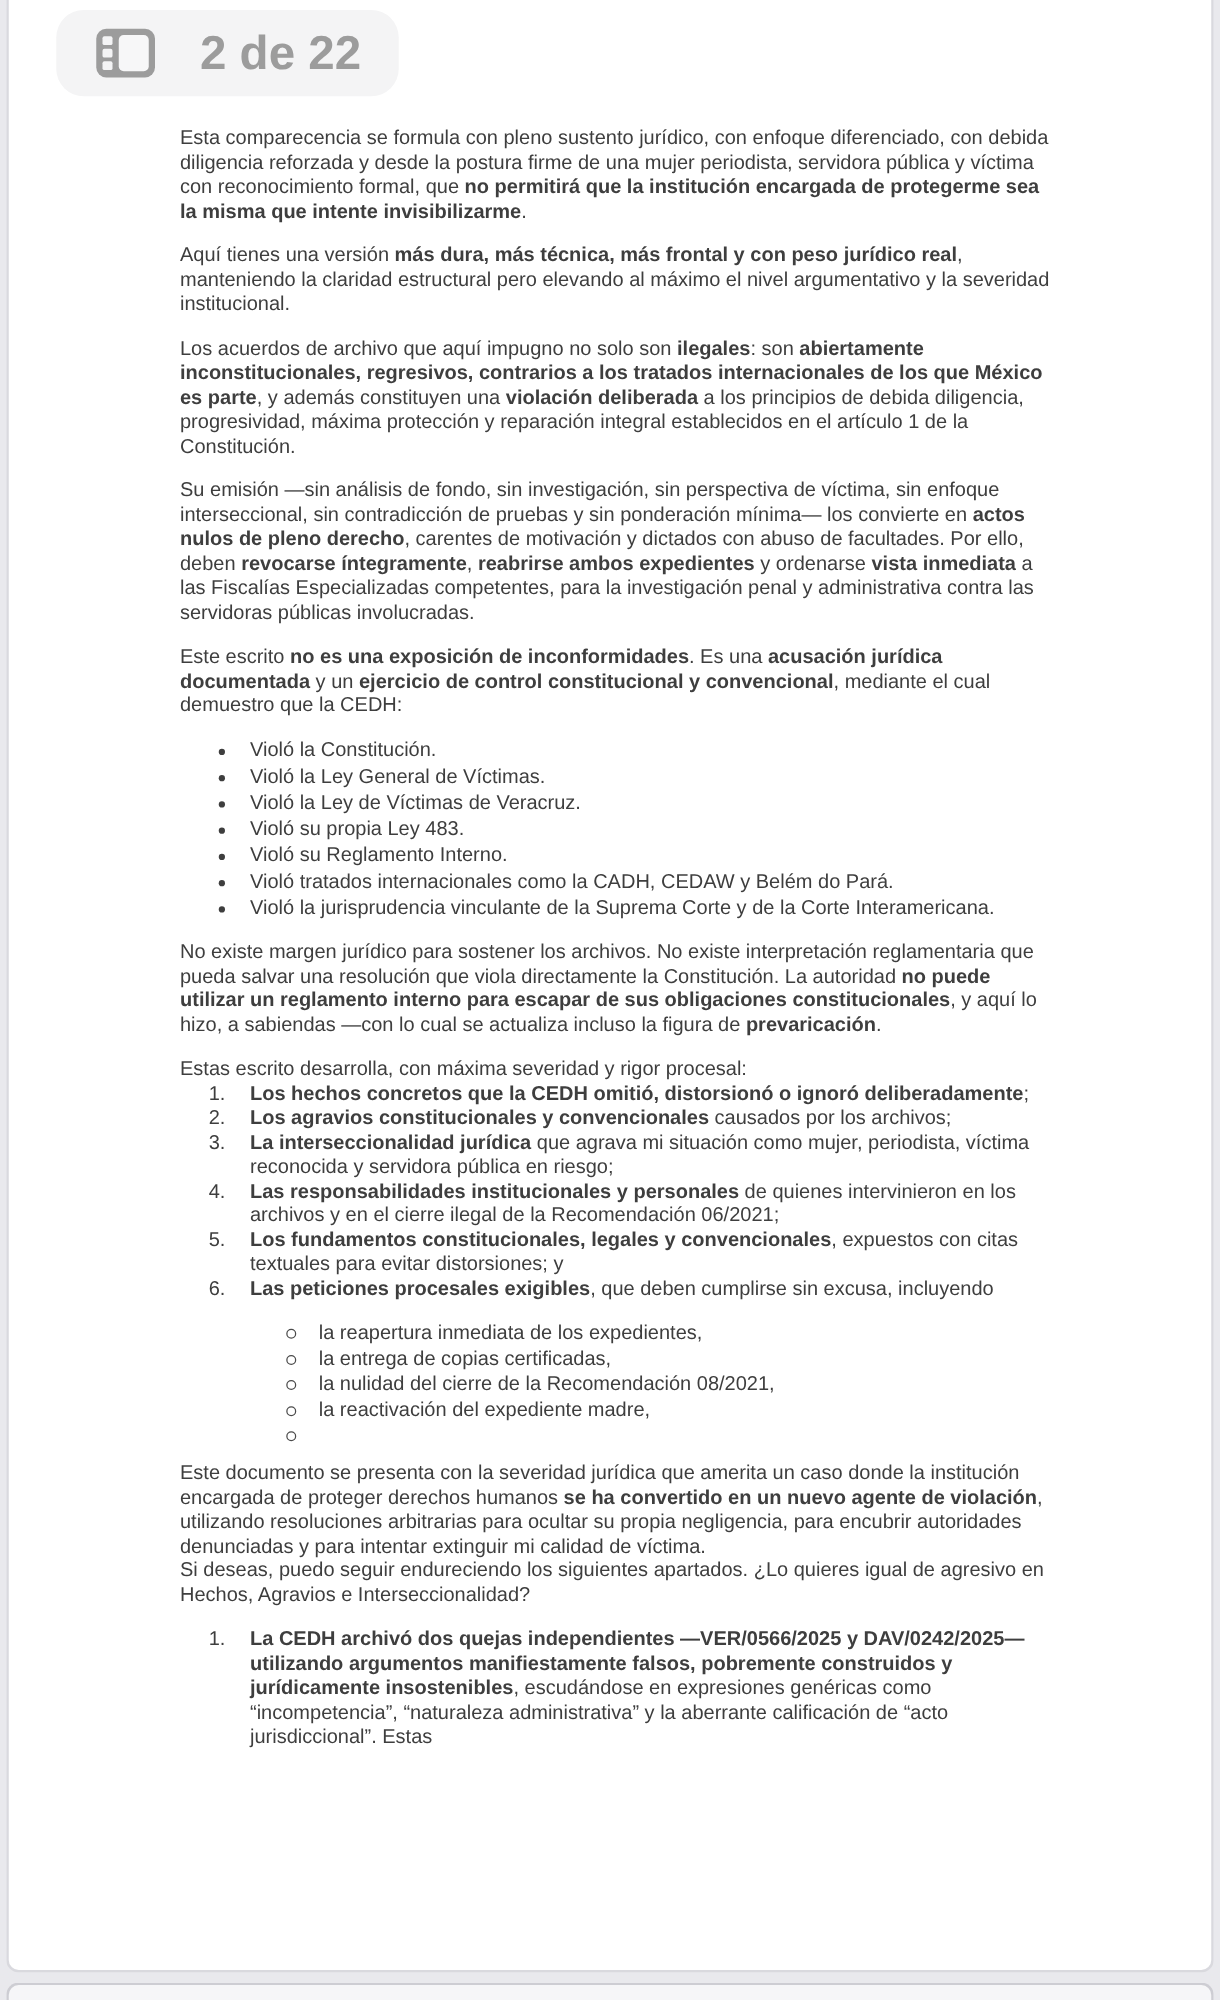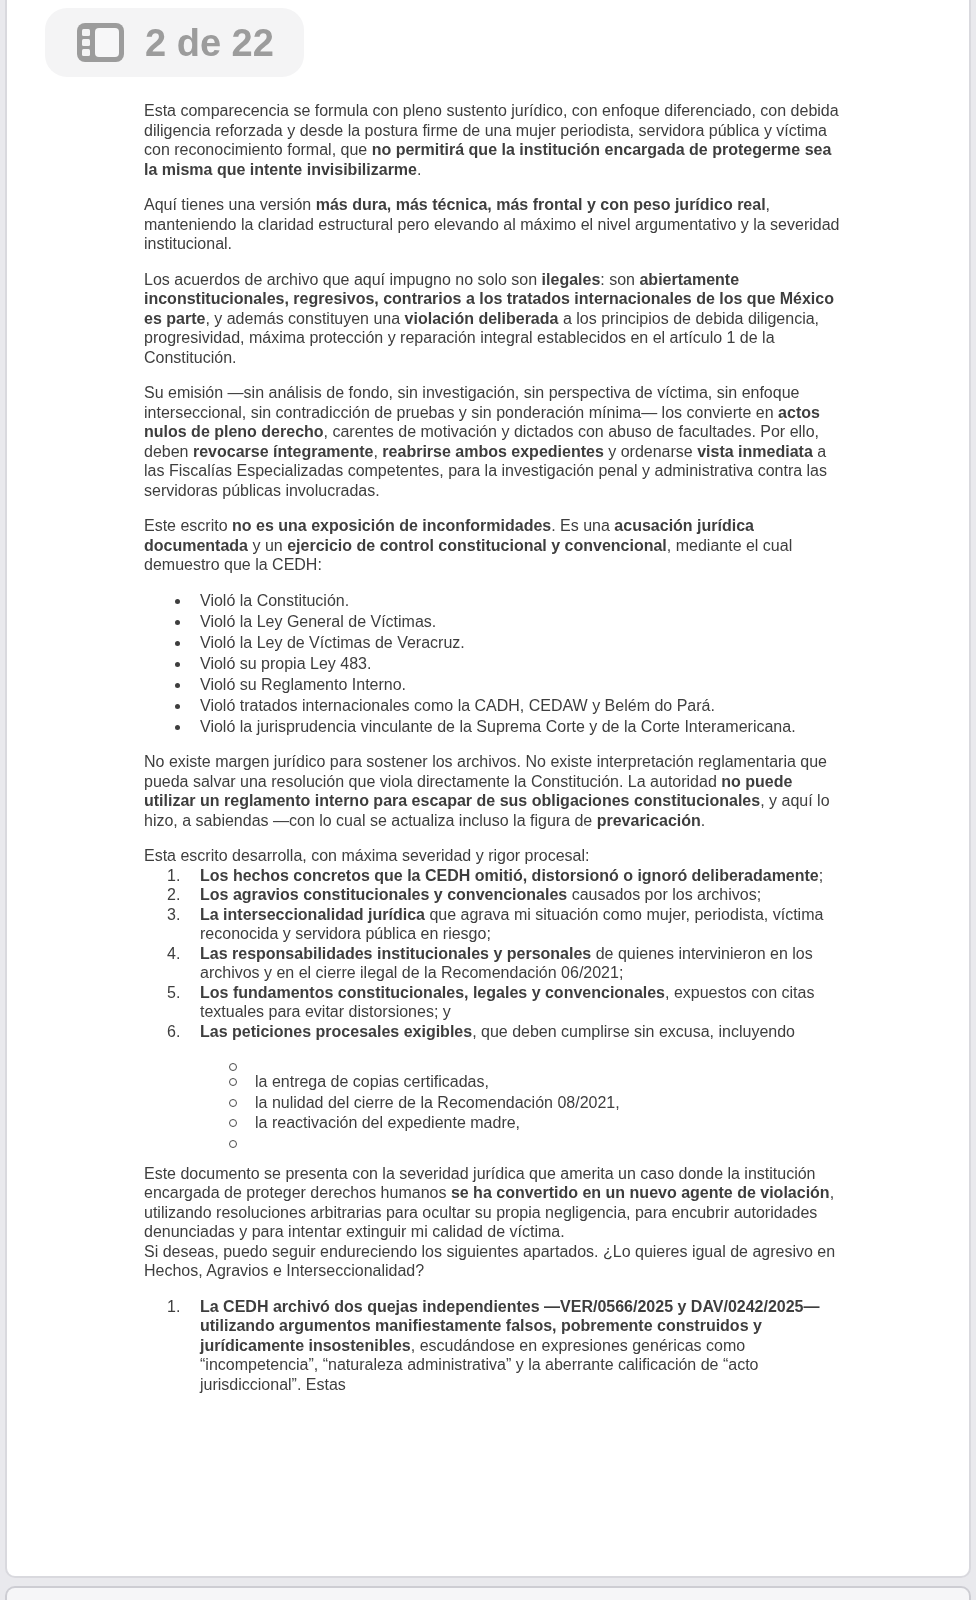--- a/index.html
+++ b/index.html
@@ -34,21 +34,21 @@
     height:14px;
     background:#f6f6f8;
     border:2px solid #cdcdd3;
     border-bottom:none;
     border-radius:10px 10px 0 0;
   }
   
   .badge{
     display:inline-flex;
     align-items:center;
-    gap:21px;
+    gap:36px;
     margin:8px 0 0 38px;
     padding:15px 30px 15px 32px;
     background:var(--badge-bg);
     border-radius:22px;
     border:none;
     cursor:pointer;
     justify-content:center;
   }
   .badge-icon{
     width:47px;height:39px;
@@ -185,21 +185,21 @@
           <span><span>Violó tratados internacionales como la CADH, CEDAW y Belém do Pará.</span></span>
         </li>
         <li>
           <span class="marker-cell">
             <span class="dot-marker"></span>
           </span>
           <span><span>Violó la jurisprudencia vinculante de la Suprema Corte y de la Corte Interamericana.</span></span>
         </li>
       </ul>
       <p class="para"><span>No existe margen jurídico para sostener los archivos. No existe interpretación reglamentaria que pueda salvar una resolución que viola directamente la Constitución. La autoridad </span><b>no puede utilizar un reglamento interno para escapar de sus obligaciones constitucionales</b><span>, y aquí lo hizo, a sabiendas —con lo cual se actualiza incluso la figura de </span><b>prevaricación</b><span>.</span></p>
-      <p class="para tight"><span>Esta escrito desarrolla, con máxima severidad y rigor procesal:</span></p>
+      <p class="para tight"><span>Estas escrito desarrolla, con máxima severidad y rigor procesal:</span></p>
       <ol class="numbered">
         <li>
           <span class="marker-cell">
             <span class="num-marker">1.</span>
           </span>
           <span><b>Los hechos concretos que la CEDH omitió, distorsionó o ignoró deliberadamente</b><span>;</span></span>
         </li>
         <li>
           <span class="marker-cell">
             <span class="num-marker">2.</span>
@@ -229,20 +229,21 @@
             <span class="num-marker">6.</span>
           </span>
           <span><b>Las peticiones procesales exigibles</b><span>, que deben cumplirse sin excusa, incluyendo</span></span>
         </li>
       </ol>
       <ul class="circles">
         <li>
           <span class="marker-cell">
             <span class="circle-marker"></span>
           </span>
+          <span><span>la reapertura inmediata de los expedientes,</span></span>
         </li>
         <li>
           <span class="marker-cell">
             <span class="circle-marker"></span>
           </span>
           <span><span>la entrega de copias certificadas,</span></span>
         </li>
         <li>
           <span class="marker-cell">
             <span class="circle-marker"></span>

